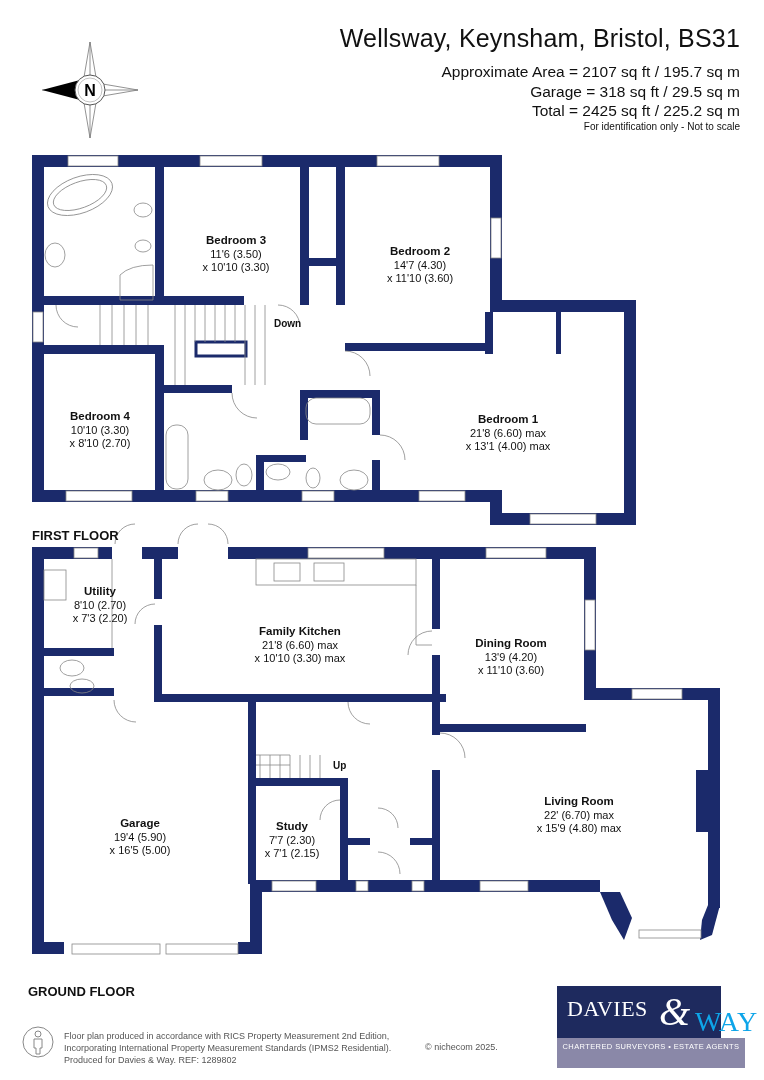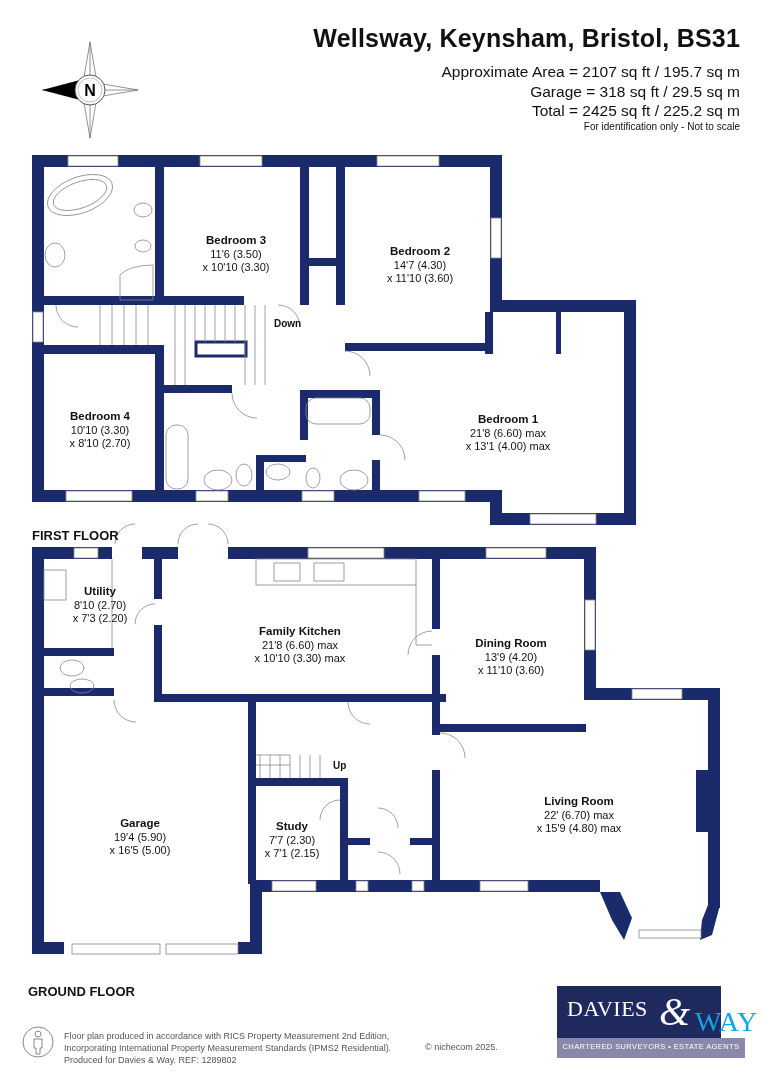--- a/index.html
+++ b/index.html
@@ -1,31 +1,31 @@
 <!DOCTYPE html>
 <html><head>
 <meta charset="utf-8">
 <style>
   html, body { margin: 0; padding: 0; background: #ffffff; }
   body { width: 764px; height: 1080px; position: relative; overflow: hidden; font-family: "Liberation Sans", sans-serif; color: #111; }
-  .title { position: absolute; right: 24px; top: 24px; font-size: 25px; font-weight: bold; letter-spacing: 0.2px; white-space: nowrap; }
+  .title { position: absolute; right: 24px; top: 24px; font-size: 25px; font-weight: normal; letter-spacing: 0.2px; white-space: nowrap; }
   .areas { position: absolute; right: 24px; top: 62px; text-align: right; font-size: 15.5px; line-height: 19.5px; }
   .disclaimer { position: absolute; right: 24px; top: 121px; font-size: 10px; }
   .compass { position: absolute; left: 40px; top: 40px; width: 100px; height: 100px; }
   .plan { position: absolute; left: 0; top: 0; width: 764px; height: 1080px; }
   .room-label { position: absolute; text-align: center; font-size: 11px; line-height: 13.5px; white-space: nowrap; transform: translateX(-50%); }
   .room-label .name { font-weight: bold; font-size: 11.5px; }
   .floor-label { position: absolute; font-weight: bold; font-size: 13px; margin-top: 17px; }
   .annot { position: absolute; font-weight: bold; font-size: 10px; margin-left: 10px; }
   .footer-text { position: absolute; left: 64px; top: 1030px; font-size: 9px; color: #555; line-height: 12px; }
   .footer-icon { position: absolute; left: 22px; top: 1026px; width: 32px; height: 32px; }
   .copyright { position: absolute; left: 425px; top: 1042px; font-size: 9px; color: #555; }
   .logo { position: absolute; left: 557px; top: 986px; width: 188px; height: 72px; }
   .logo-top { position: absolute; left: 0; top: 0; width: 164px; height: 52px; background: #1e2a5e; }
-  .logo-bottom { position: absolute; left: 0; top: 52px; width: 188px; height: 20px; background: #8a88a8; color: #fff; font-size: 7.5px; letter-spacing: 0.4px; text-align: center; line-height: 18px; }
+  .logo-bottom { position: absolute; left: 0; top: 52px; width: 188px; height: 30px; background: #8a88a8; color: #fff; font-size: 7.5px; letter-spacing: 0.4px; text-align: center; line-height: 18px; }
   .logo-main { position: absolute; left: 10px; top: 10px; color: #fff; font-family: "Liberation Serif", serif; font-size: 22px; letter-spacing: 0.5px; }
   .logo-amp { position: absolute; left: 102px; top: 2px; color: #fff; font-family: "Liberation Serif", serif; font-style: italic; font-size: 40px; }
   .logo-way { position: absolute; left: 138px; top: 20px; color: #0ea5e9; font-family: "Liberation Serif", serif; font-size: 28px; letter-spacing: 0.5px; }
 </style>
 </head>
 <body>
 
 <div class="title">Wellsway, Keynsham, Bristol, BS31</div>
 <div class="areas">
   <div>Approximate Area = 2107 sq ft / 195.7 sq m</div>

